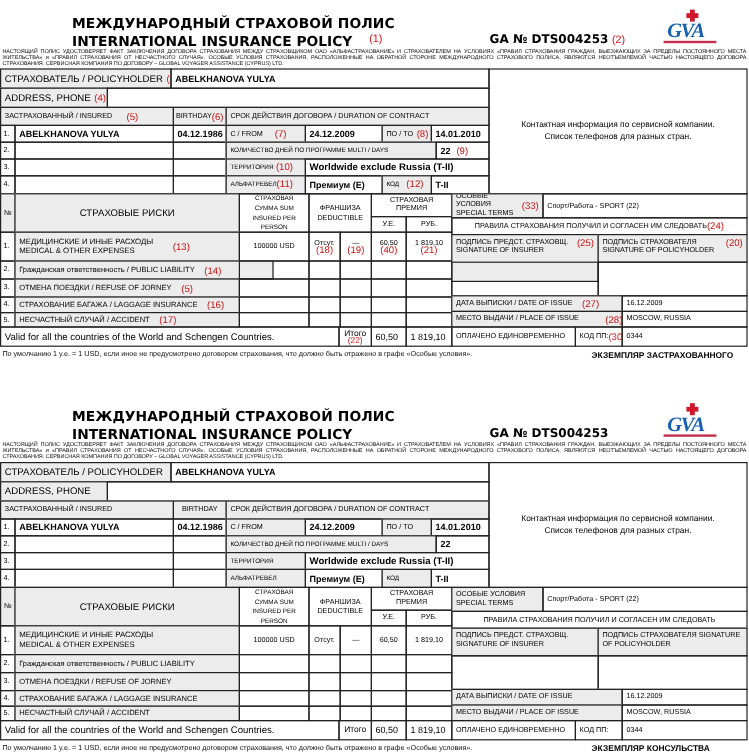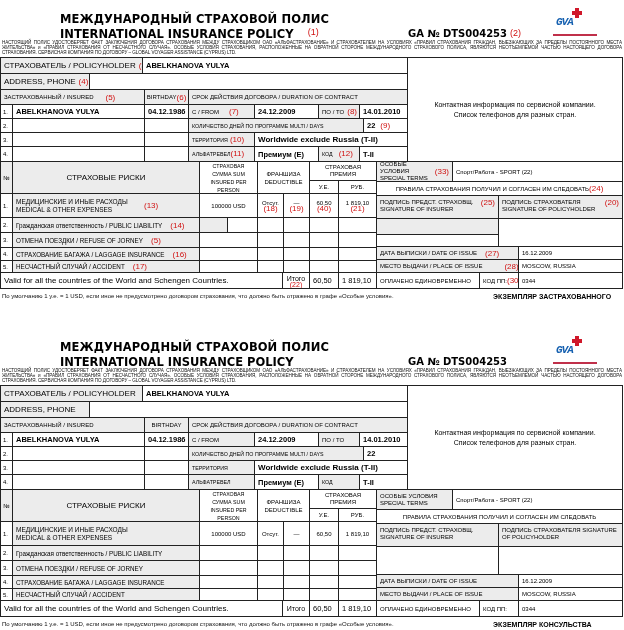--- a/index.html
+++ b/index.html
@@ -11,21 +11,21 @@
   .policy.p2 { top: 328px; }
 
   .title-ru { position: absolute; left: 60px; top: 12px; font-family: "DejaVu Sans", sans-serif; font-weight: bold; font-size: 11.5px; letter-spacing: 0.1px; }
   .title-en { position: absolute; left: 60px; top: 27px; font-family: "DejaVu Sans", sans-serif; font-weight: bold; font-size: 11.5px; }
   .num { position: absolute; left: 408px; top: 28px; font-family: "DejaVu Sans", sans-serif; font-weight: bold; font-size: 10px; }
   .mark { color: #d01010; font-size: 9px; font-weight: normal; font-family: "Liberation Sans", sans-serif; vertical-align: top; }
   .title-en .mark { margin-left: 14px; }
   .num .mark { margin-left: 3px; }
 
   .logo { position: absolute; left: 550px; top: 8px; width: 50px; height: 30px; }
-  .logo .txt { position: absolute; left: 6px; top: 8px; font-family: Liberation Mono, monospace; font-weight: bold; font-style: italic; font-size: 11px; color: #1560b0; letter-spacing: -1px; }
+  .logo .txt { position: absolute; left: 6px; top: 8px; font-family: Liberation Serif, serif; font-weight: bold; font-style: italic; font-size: 17px; color: #1560b0; letter-spacing: -1px; }
   .logo .cross { position: absolute; left: 22px; top: 0px; width: 10px; height: 10px; }
   .logo .cross:before, .logo .cross:after { content: ""; position: absolute; background: #d0182a; }
   .logo .cross:before { left: 3px; top: 0; width: 4px; height: 10px; }
   .logo .cross:after { left: 0; top: 3px; width: 10px; height: 4px; }
   .logo .sub { position: absolute; left: 3px; top: 26px; width: 44px; height: 2px; background: #c0304a; }
 
   .disclaimer { position: absolute; left: 2px; top: 40px; width: 620px; font-size: 4.6px; line-height: 5.2px; letter-spacing: -0.05px; text-align: justify; color: #111; }
 
   .cell { position: absolute; border: 1px solid #222; font-size: 7px; display: flex; align-items: center; padding: 0 3px; white-space: nowrap; overflow: hidden; }
   .gray { background: #ececec; }

